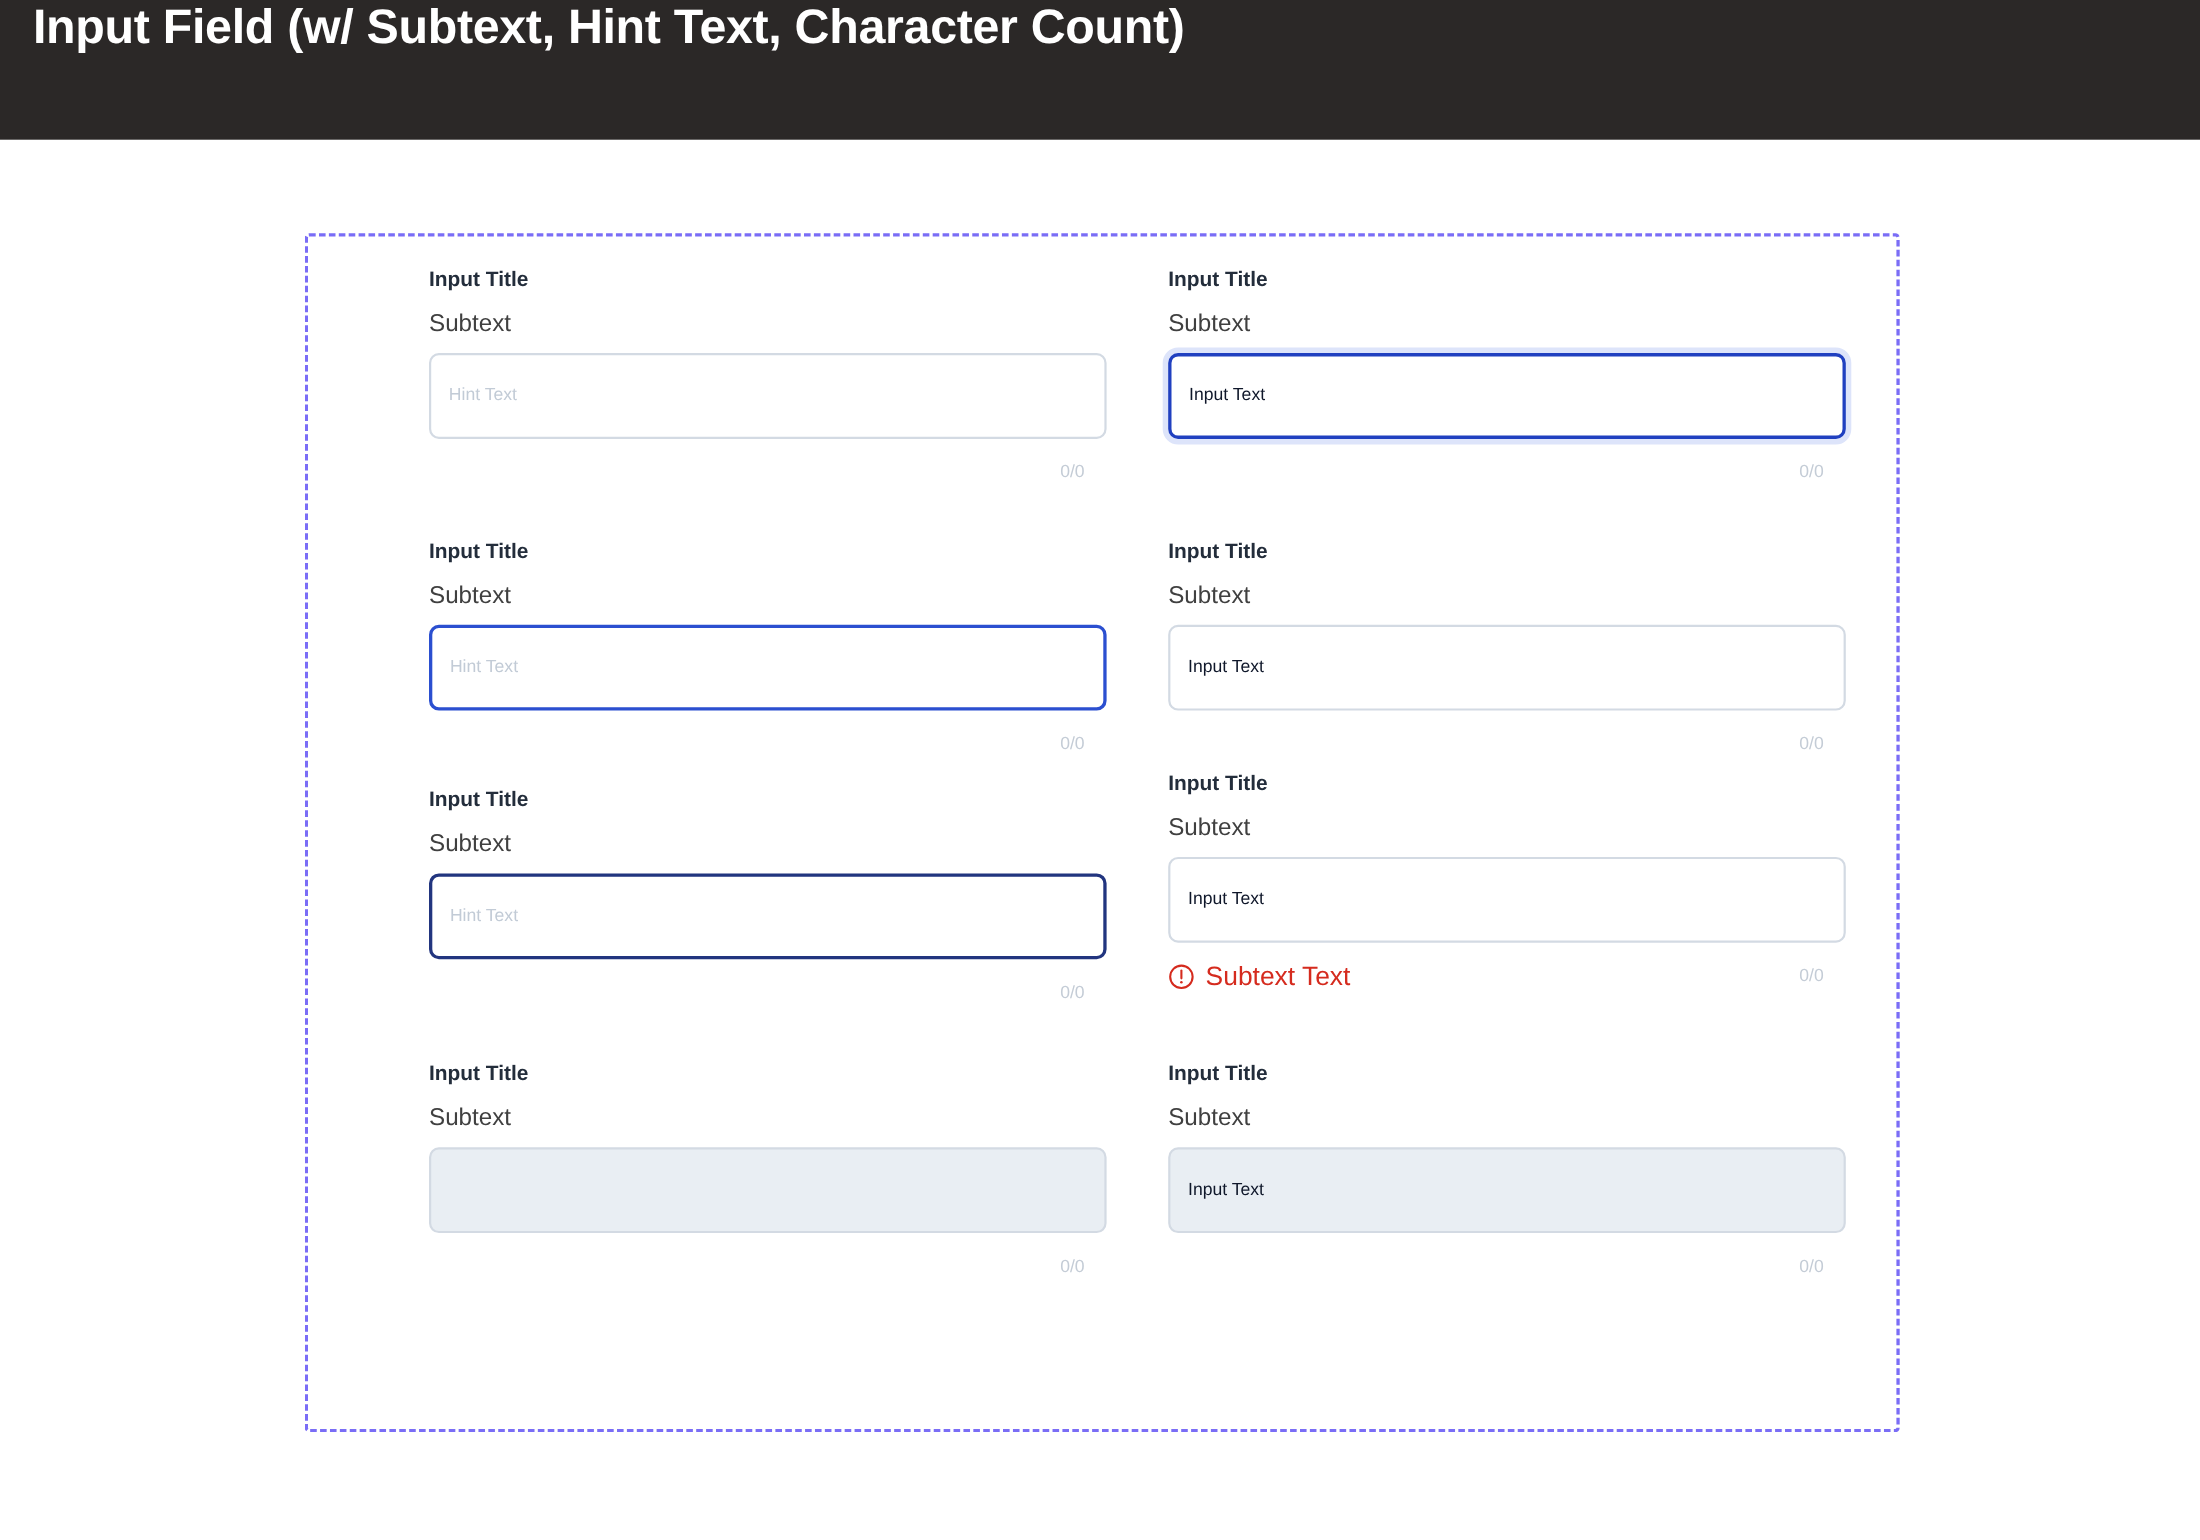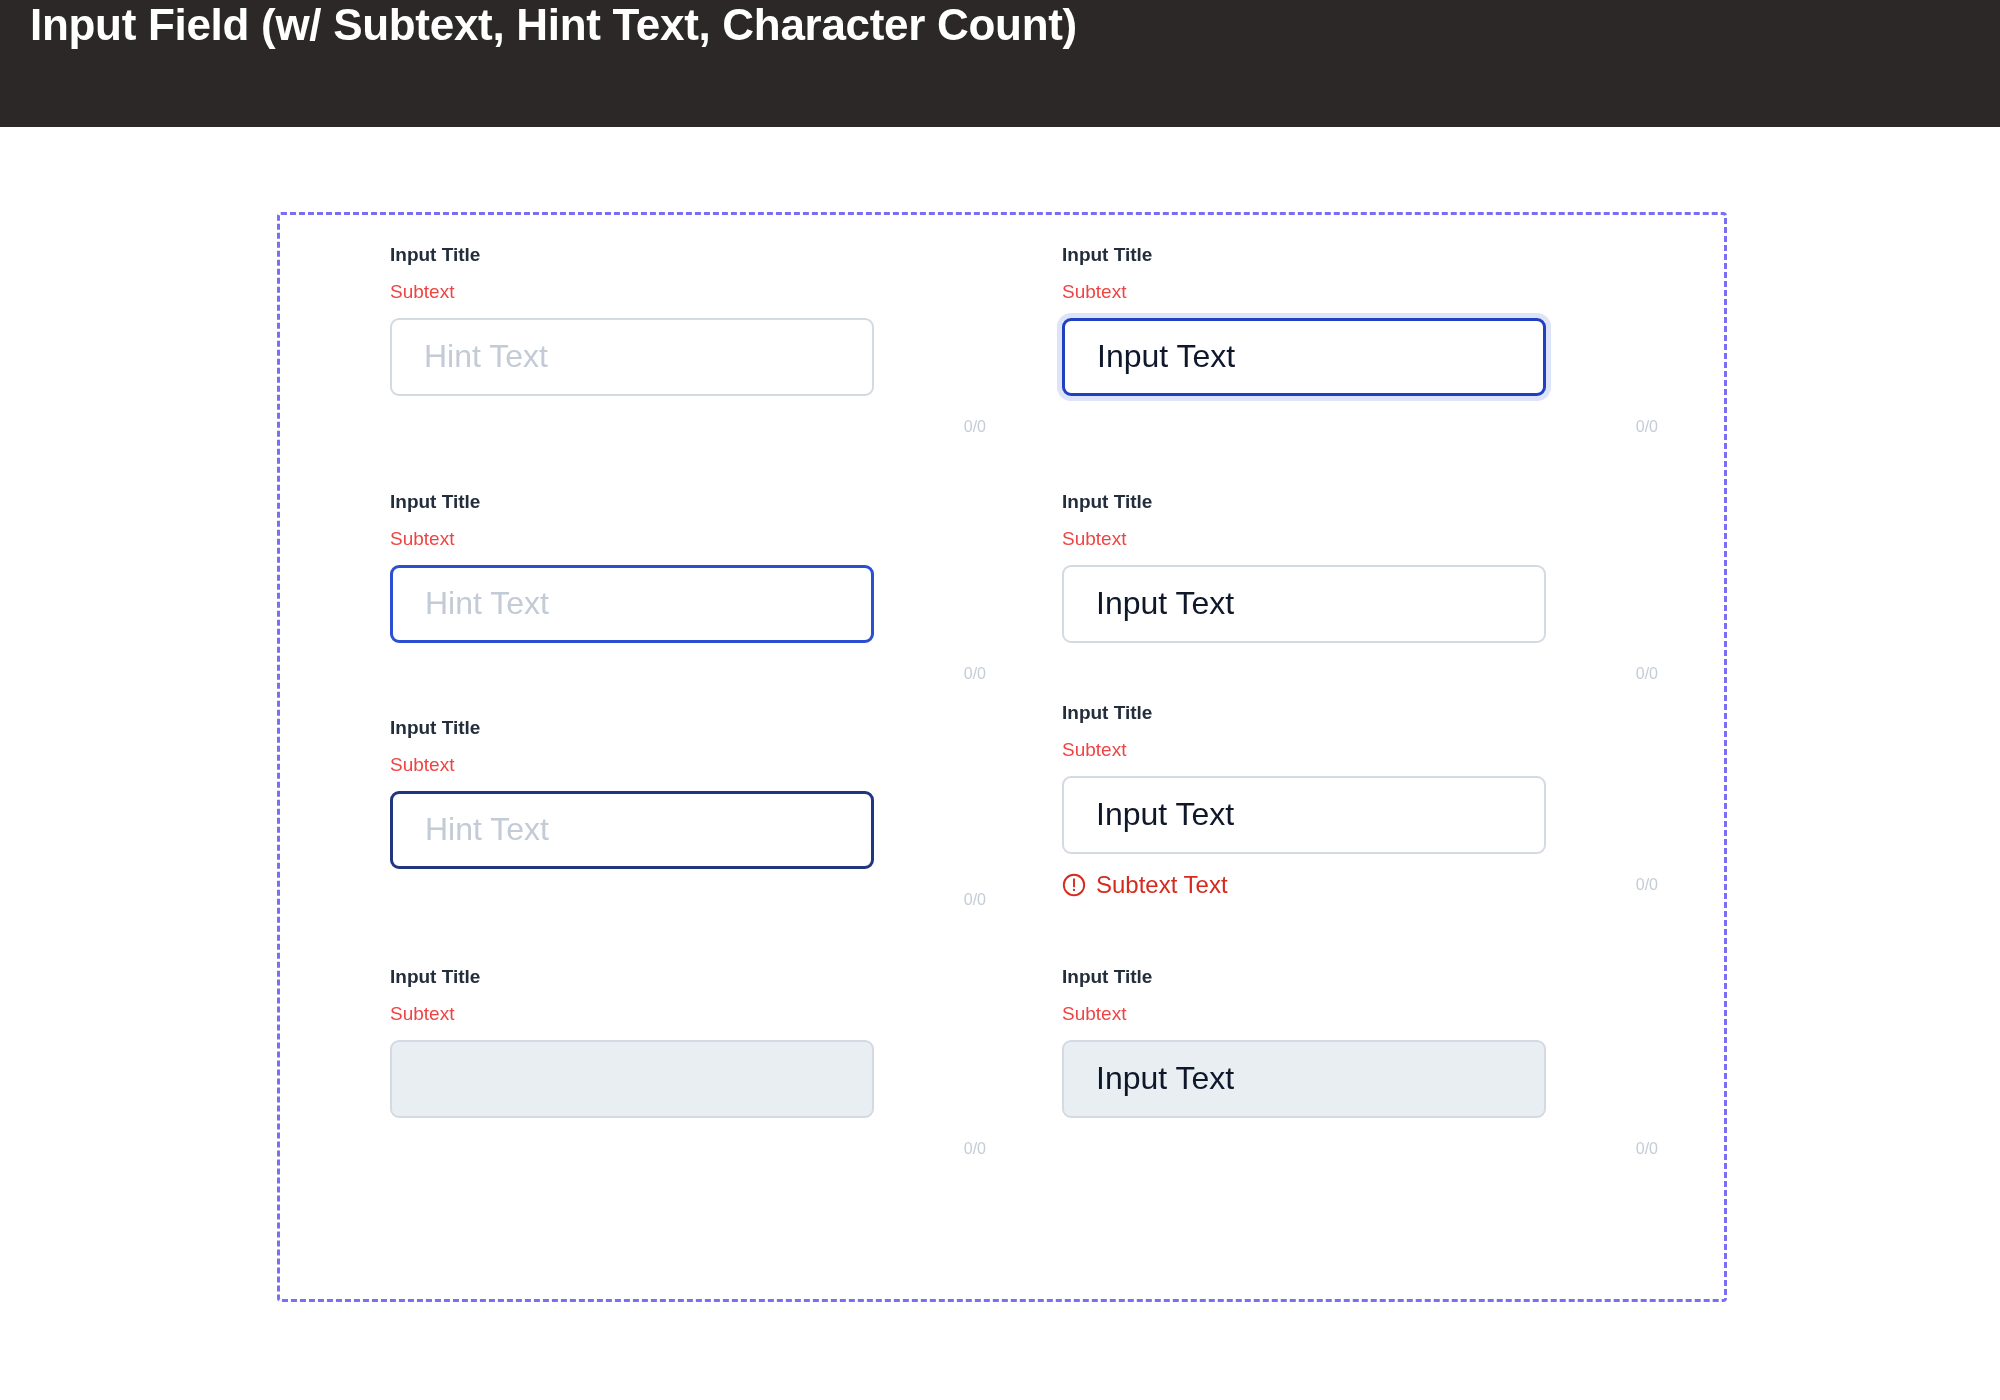--- a/index.html
+++ b/index.html
@@ -66,36 +66,36 @@
   }
 
   .field-title {
     font-size: 19px;
     font-weight: bold;
     color: #232d3b;
     line-height: 1.1;
     margin-bottom: 16px;
   }
   .field-subtext {
-    font-size: 19px;
+    font-size: 22px;
     font-weight: normal;
-    color: #ef4444;
+    color: #404040;
     line-height: 1.1;
     margin-bottom: 15px;
   }
 
   .input-box {
-    width: 484px;
+    width: 616px;
     height: 78px;
     border-radius: 9px;
     display: flex;
     align-items: center;
-    padding: 0 32px;
+    padding: 0 16px;
     background: #ffffff;
-    font-size: 32px;
+    font-size: 16px;
   }
   
   .input-default  { border: 2px solid #d3dae3; }
   .input-focus    { border: 3px solid #2040c0; box-shadow: 0 0 0 5px #dde4fa; }
   .input-active   { border: 3px solid #2b4fd0; }
   .input-pressed  { border: 3px solid #22357f; }
   .input-disabled { border: 2px solid #d3dae3; background: #e9eef3; }
 
   .input-value       { color: #0f172a; }
   .input-placeholder { color: #c2cbd6; }

